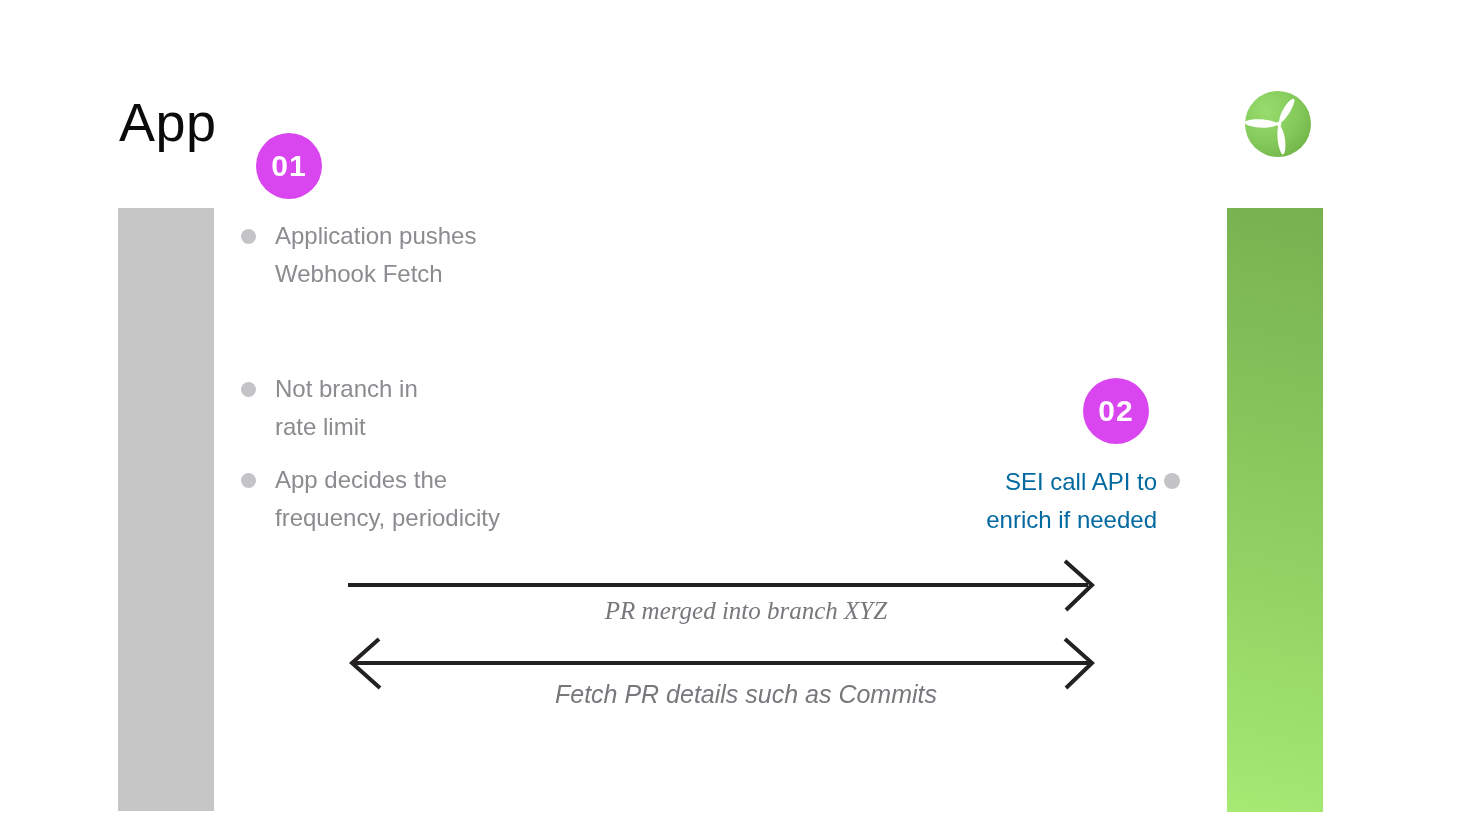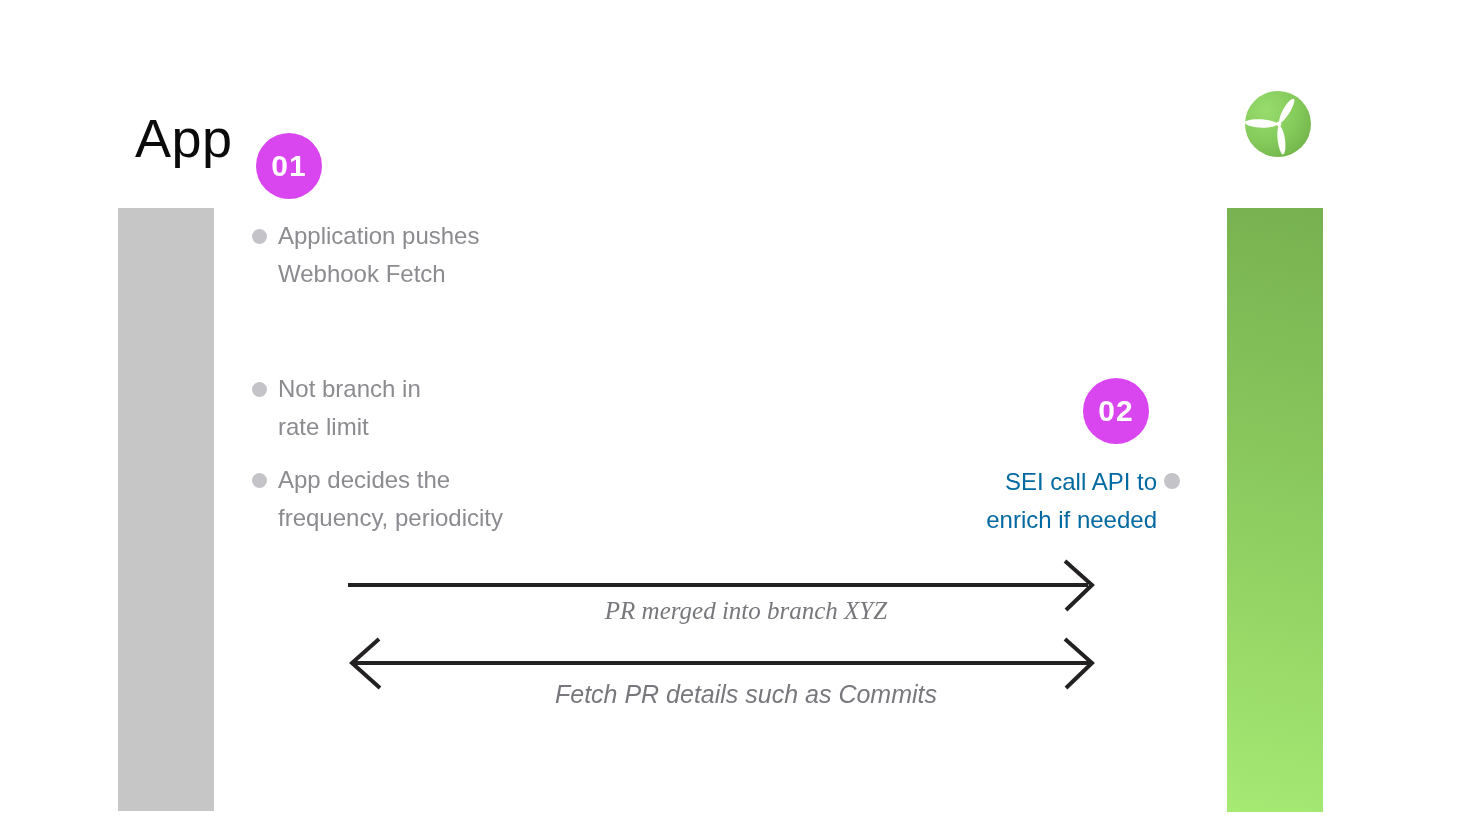--- a/index.html
+++ b/index.html
@@ -7,21 +7,21 @@
     width: 1460px; height: 824px;
     background: #ffffff;
     font-family: "Liberation Sans", "DejaVu Sans", sans-serif;
     overflow: hidden;
   }
   .canvas { position: relative; width: 1460px; height: 824px; }
 
   .page-title {
     position: absolute; left: 119px; top: 95px;
     font-size: 54px; line-height: 1; font-weight: 400;
-    color: #0b0b0c; letter-spacing: 0.5px; margin: 16px;
+    color: #0b0b0c; letter-spacing: 0.5px; margin: 0;
   }
 
   .lane-bar { position: absolute; top: 208px; width: 96px; height: 603px; }
   .lane-bar.gray  { left: 118px; background: #c6c6c6; }
   .lane-bar.green {
     left: 1227px; height: 604px;
     background: linear-gradient(193deg, #77b150 0%, #8ccb5f 48%, #a6e973 100%);
   }
 
   .logo { position: absolute; left: 1244px; top: 90px; width: 68px; height: 68px; }
@@ -29,21 +29,21 @@
   .step-badge {
     position: absolute; width: 66px; height: 66px; border-radius: 50%;
     background: #d946ef; display: flex; align-items: center; justify-content: center;
   }
   .step-badge span {
     color: #ffffff; font-weight: 700; font-size: 30px; letter-spacing: 1px;
   }
   .step-badge.one { left: 256px; top: 133px; }
   .step-badge.two { left: 1083px; top: 378px; }
 
-  .note { position: absolute; left: 252px; display: flex; gap: 11px; align-items: flex-start; }
+  .note { position: absolute; left: 241px; display: flex; gap: 19px; align-items: flex-start; }
   .note .dot {
     width: 15px; height: 15px; border-radius: 50%;
     background: #c4c4c8; flex: 0 0 auto; margin-top: 12px;
   }
   .note-text {
     font-size: 24px; line-height: 38px; color: #8b8b90; white-space: nowrap;
   }
   .note-text span { display: block; }
   .note.n1 { top: 217px; }
   .note.n2 { top: 370px; }

